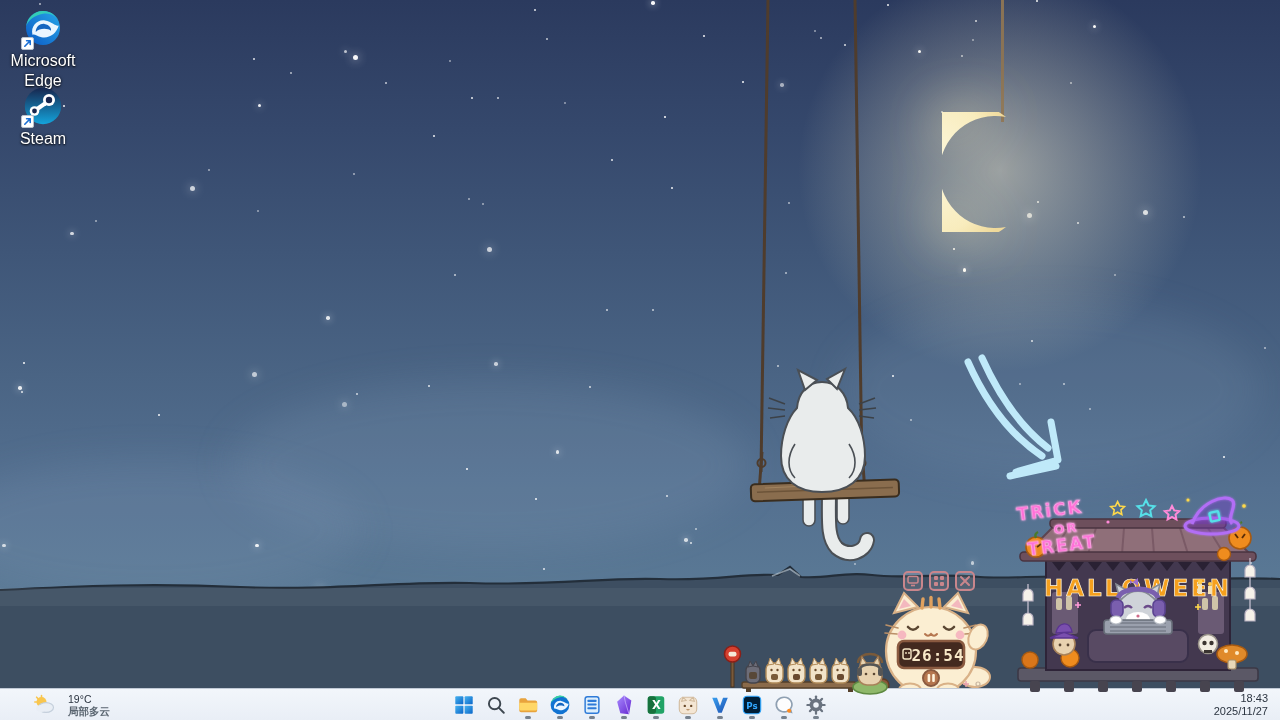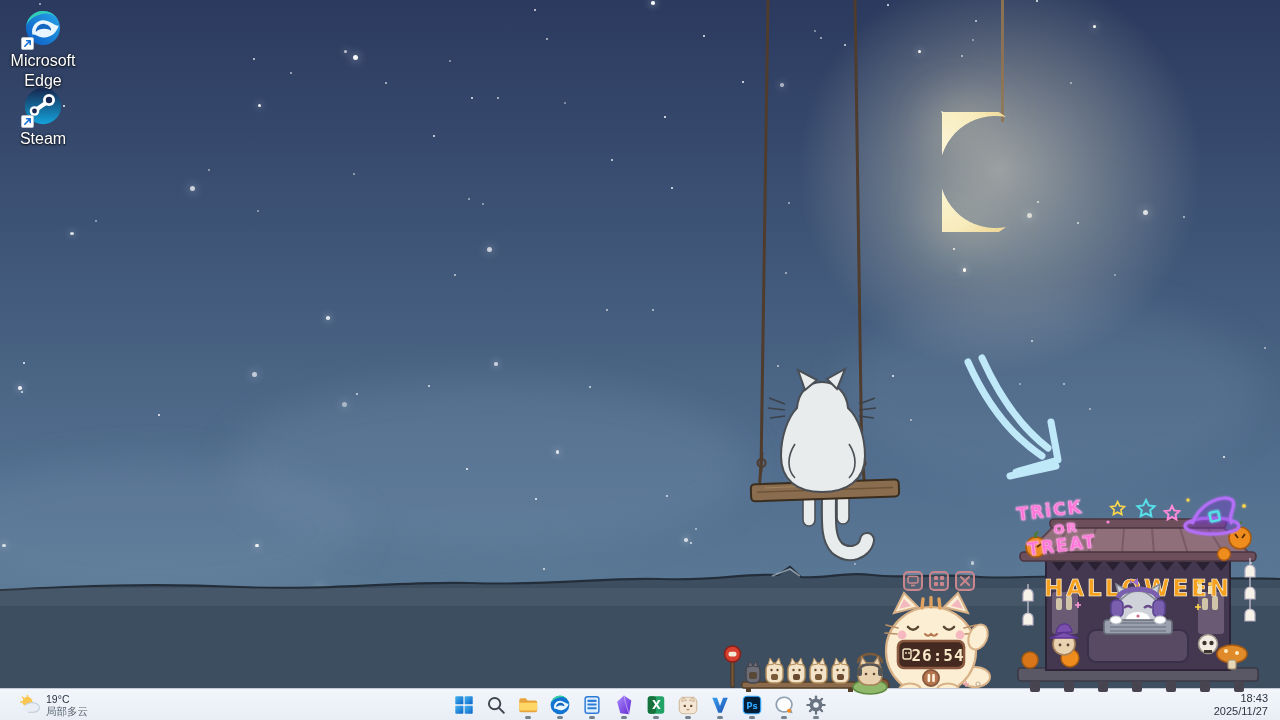--- a/index.html
+++ b/index.html
@@ -13,24 +13,24 @@
   
   .desk-icon { position:absolute; width:70px; text-align:center; cursor:pointer; }
   .desk-icon .img { width:40px; height:40px; margin:0 auto; position:relative; }
   .desk-icon .lbl { margin-top:3px; font-size:16px; line-height:1.25; color:#fff;
     text-shadow:0 1px 2px rgba(0,0,0,.85), 0 0 3px rgba(0,0,0,.6); }
   .shortcut { position:absolute; left:-2px; bottom:-2px; width:13px; height:13px; background:#fff;
     border-radius:2px; border:1px solid #b9c2cc; display:flex; align-items:center; justify-content:center; }
   
   #taskbar { position:absolute; left:0; bottom:0; width:1280px; height:32px;
     background:linear-gradient(180deg,#f2f6fb,#e9eef6); border-top:1px solid rgba(120,135,155,.35); z-index:30; }
-  #tb-weather { position:absolute; left:10px; top:0; height:32px; display:flex; align-items:center; gap:4px;
+  #tb-weather { position:absolute; left:24px; top:0; height:32px; display:flex; align-items:center; gap:12px;
     padding:16px 8px; border-radius:4px; cursor:pointer; }
   #tb-weather .wtxt { font-size:10.5px; line-height:1.15; color:#2b3440; }
-  #tb-weather .wtxt .cond { color:#5a6570; }
+  #tb-weather .wtxt .cond { color:#5a6570;font-weight:bold; }
   #tb-center { position:absolute; left:50%; top:0; transform:translateX(-50%); height:32px;
     display:flex; align-items:center; gap:4px; }
   .tb-btn { width:28px; height:30px; border-radius:5px; display:flex; flex-direction:column;
     align-items:center; justify-content:center; cursor:pointer; position:relative; }
   .tb-btn svg { width:22px; height:22px; display:block; }
   .run-bar { position:absolute; bottom:1px; left:50%; transform:translateX(-50%);
     width:6px; height:3px; border-radius:2px; background:#76818e; }
   #tb-clock { position:absolute; right:12px; top:0; height:32px; display:flex; flex-direction:column;
     justify-content:center; text-align:right; font-size:11px; line-height:1.2; color:#2b3440; cursor:pointer; }
   

